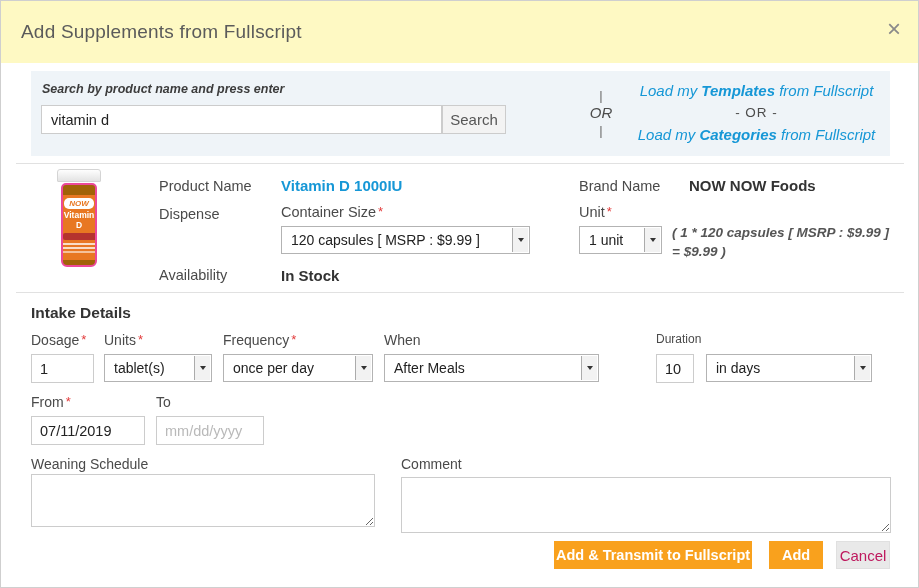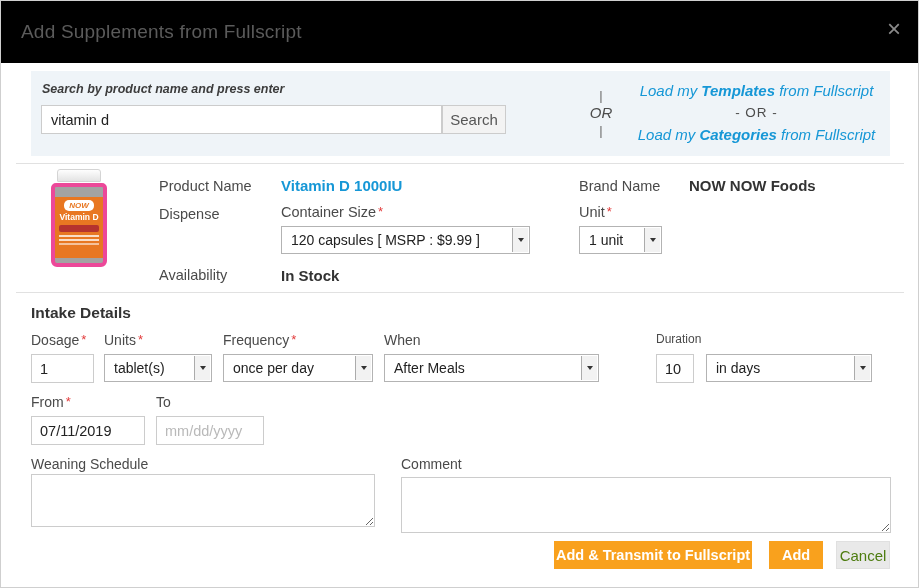--- a/index.html
+++ b/index.html
@@ -9,21 +9,21 @@
     font-family: "Liberation Sans", sans-serif;
     position: relative; overflow: hidden;
   }
   .modal {
     position: absolute; left: 0; top: 0; width: 919px; height: 588px;
     background: #fff; border: 1px solid #cfcfcf;
   }
   .abs { position: absolute; }
 
   
-  .hdr { position: absolute; left: 0; top: 0; right: 0; height: 62px; background: #000000; }
+  .hdr { position: absolute; left: 0; top: 0; right: 0; height: 62px; background: #fef9c3; }
   .hdr-title { position: absolute; left: 20px; top: 20px; font-size: 19px; color: #5b5b5b; letter-spacing: .2px; }
   .close-x { position: absolute; right: 17px; top: 16px; font-size: 24px; color: #8a8a8a; font-weight: 300; cursor: pointer; line-height: 1; }
 
   
   .search-panel { position: absolute; left: 30px; top: 70px; width: 859px; height: 85px; background: #eff4f8; }
   .search-hint { position: absolute; left: 41px; top: 81px; font-size: 12.5px; font-style: italic; font-weight: 700; color: #3c3c3c; text-align: center; }
   .search-input { position: absolute; left: 40px; top: 104px; width: 401px; height: 29px;
     border: 1px solid #ccc; padding: 0 9px; font-size: 14.5px; color: #222;
     font-family: "Liberation Sans", sans-serif; outline: none; }
   .search-btn { position: absolute; left: 441px; top: 104px; width: 64px; height: 29px;
@@ -63,28 +63,28 @@
     font-style: italic; font-weight: 700; color: #555; line-height: 19px; }
 
   .section-title { position: absolute; left: 30px; top: 303px; font-size: 15.5px; font-weight: 700; color: #333; }
 
   textarea.ta { position: absolute; border: 1px solid #ccc; resize: both;
     font-family: "Liberation Sans", sans-serif; font-size: 14px; color: #222; padding: 6px 8px; outline: none; }
 
   .btn { position: absolute; height: 28px; border: none; font-family: "Liberation Sans", sans-serif;
     font-size: 14.5px; cursor: pointer; }
   .btn-orange { background: var(--orange, #f9a11d); color: #fff; font-weight: 700; }
-  .btn-gray { background: #e9e9e9; color: #4d7c0f; font-weight: 400; font-size: 15px; border: 1px solid #e0e0e0; }
+  .btn-gray { background: #e9e9e9; color: #be185d; font-weight: 400; font-size: 15px; border: 1px solid #e0e0e0; }
 
   
   .bottle { position: absolute; left: 38px; top: 168px; width: 80px; height: 100px; }
   .bottle .cap { width: 44px; height: 13px; margin: 0 auto; background: linear-gradient(#fefefe, #e3e3e3);
     border: 1px solid #d4d4d4; border-radius: 3px 3px 1px 1px; }
-  .bottle .body { width: 56px; height: 84px; margin: 1px auto 0; background: #a3a3a3;
-    border: 4px solid #ec4899; border-radius: 5px 5px 6px 6px; position: relative; overflow: hidden; }
+  .bottle .body { width: 36px; height: 84px; margin: 1px auto 0; background: #a16207;
+    border: 2px solid #ec4899; border-radius: 5px 5px 6px 6px; position: relative; overflow: hidden; }
   .bottle .blabel { position: absolute; left: 0; right: 0; top: 10px; bottom: 5px; background: #e87722; }
   .bottle .now { margin: 3px auto 1px; width: 30px; height: 11px; background: #fff; border-radius: 5px;
     color: #e87722; font-size: 8px; font-weight: 700; text-align: center; line-height: 11px; font-style: italic; }
   .bottle .vname { color: #fff; font-size: 8.5px; font-weight: 700; text-align: center; line-height: 10px; }
   .bottle .ribbon { margin: 3px auto 0; width: 40px; height: 7px; background: #b5332e; border-radius: 2px; }
   .bottle .finetext { margin: 3px auto 0; width: 40px; height: 2px; background: rgba(255,255,255,.75); box-shadow: 0 4px 0 rgba(255,255,255,.75), 0 8px 0 rgba(255,255,255,.55); }
 </style>
 </head>
 <body>
 
@@ -141,20 +141,24 @@
 
   <div class="abs lbl" style="left:578px;top:177px">Brand Name</div>
   <div class="abs val-bold" style="left:688px;top:176px">NOW NOW Foods</div>
 
   <div class="abs lbl" style="left:578px;top:203px"><span>Unit</span><span class="req">*</span></div>
   <div class="sel" style="left:578px;top:225px;width:83px">
     <span>1 unit</span>
     <span class="arrow-box"></span>
   </div>
 
+  <div class="price-note">
+    <div>( 1 * 120 capsules [ MSRP : $9.99 ]</div>
+    <div>= $9.99 )</div>
+  </div>
 
   <div class="hr" style="top:291px"></div>
 
   <div class="section-title">Intake Details</div>
 
   <div class="abs lbl" style="left:30px;top:331px;font-size:14px"><span>Dosage</span><span class="req">*</span></div>
   <div class="abs lbl" style="left:103px;top:331px;font-size:14px"><span>Units</span><span class="req">*</span></div>
   <div class="abs lbl" style="left:222px;top:331px;font-size:14px"><span>Frequency</span><span class="req">*</span></div>
   <div class="abs lbl" style="left:383px;top:331px;font-size:14px">When</div>
   <div class="abs lbl" style="left:655px;top:331px;font-size:12px">Duration</div>

